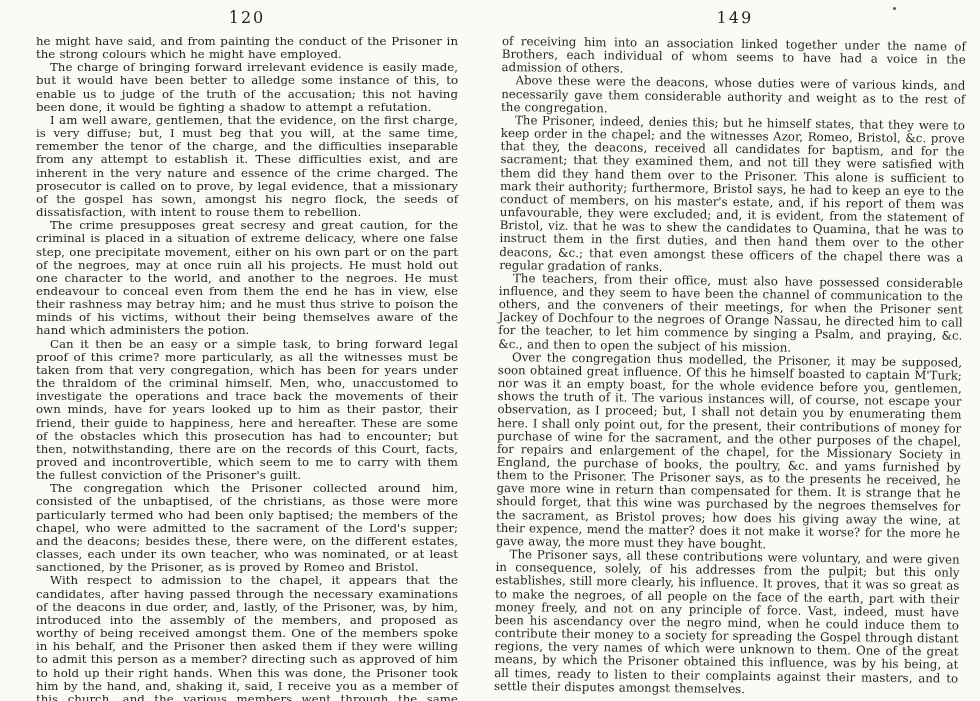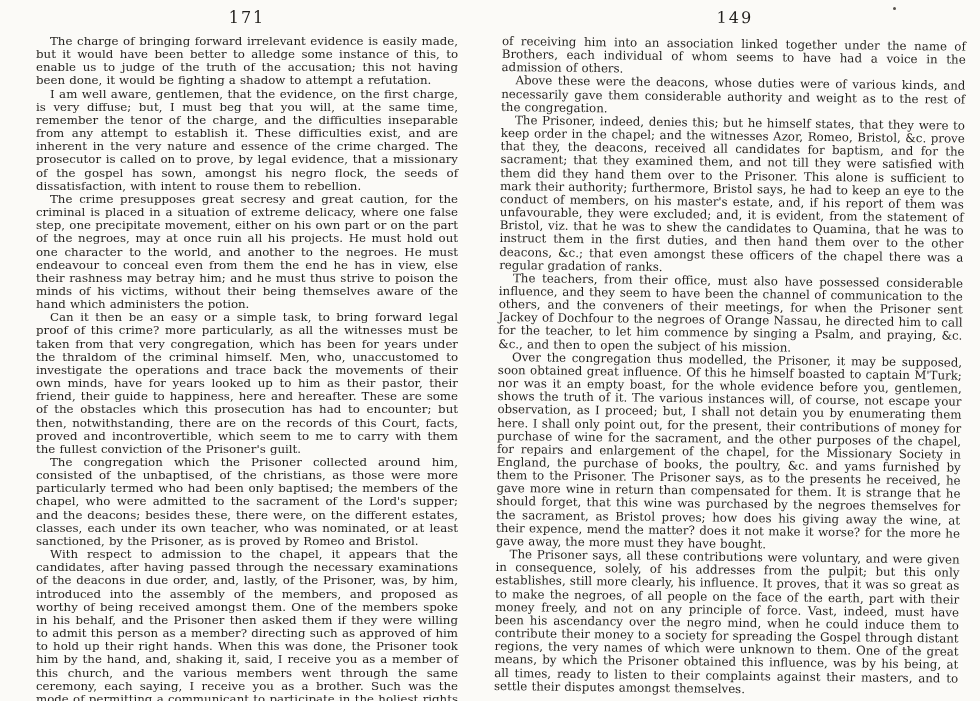--- a/index.html
+++ b/index.html
@@ -70,22 +70,23 @@
   }
   .speck.s1 { left: 893px; top: 7px;  width: 3px; height: 3px; }
   .speck.s2 { left: 945px; top: 83px; width: 2px; height: 2px; }
 </style>
 </head>
 <body>
 
 <div class="spread">
 
   <div class="page left">
-    <div class="page-number">171</div>
+    <div class="page-number">120</div>
     <div class="page-body">
+      <p class="continuation">he might have said, and from painting the conduct of the Prisoner in the strong colours which he might have employed.</p>
       <p>The charge of bringing forward irrelevant evidence is easily made, but it would have been better to alledge some instance of this, to enable us to judge of the truth of the accusation; this not having been done, it would be fighting a shadow to attempt a refutation.</p>
       <p>I am well aware, gentlemen, that the evidence, on the first charge, is very diffuse; but, I must beg that you will, at the same time, remember the tenor of the charge, and the difficulties inseparable from any attempt to establish it. These difficulties exist, and are inherent in the very nature and essence of the crime charged. The prosecutor is called on to prove, by legal evidence, that a missionary of the gospel has sown, amongst his negro flock, the seeds of dissatisfaction, with intent to rouse them to rebellion.</p>
       <p>The crime presupposes great secresy and great caution, for the criminal is placed in a situation of extreme delicacy, where one false step, one precipitate movement, either on his own part or on the part of the negroes, may at once ruin all his projects. He must hold out one character to the world, and another to the negroes. He must endeavour to conceal even from them the end he has in view, else their rashness may betray him; and he must thus strive to poison the minds of his victims, without their being themselves aware of the hand which administers the potion.</p>
       <p>Can it then be an easy or a simple task, to bring forward legal proof of this crime? more particularly, as all the witnesses must be taken from that very congregation, which has been for years under the thraldom of the criminal himself. Men, who, unaccustomed to investigate the operations and trace back the movements of their own minds, have for years looked up to him as their pastor, their friend, their guide to happiness, here and hereafter. These are some of the obstacles which this prosecution has had to encounter; but then, notwithstanding, there are on the records of this Court, facts, proved and incontrovertible, which seem to me to carry with them the fullest conviction of the Prisoner's guilt.</p>
       <p>The congregation which the Prisoner collected around him, consisted of the unbaptised, of the christians, as those were more particularly termed who had been only baptised; the members of the chapel, who were admitted to the sacrament of the Lord's supper; and the deacons; besides these, there were, on the different estates, classes, each under its own teacher, who was nominated, or at least sanctioned, by the Prisoner, as is proved by Romeo and Bristol.</p>
       <p>With respect to admission to the chapel, it appears that the candidates, after having passed through the necessary examinations of the deacons in due order, and, lastly, of the Prisoner, was, by him, introduced into the assembly of the members, and proposed as worthy of being received amongst them. One of the members spoke in his behalf, and the Prisoner then asked them if they were willing to admit this person as a member? directing such as approved of him to hold up their right hands. When this was done, the Prisoner took him by the hand, and, shaking it, said, I receive you as a member of this church, and the various members went through the same ceremony, each saying, I receive you as a brother. Such was the mode of permitting a communicant to participate in the holiest rights of religion, or, more properly,</p>
     </div>
   </div>
 
   <div class="page right">

